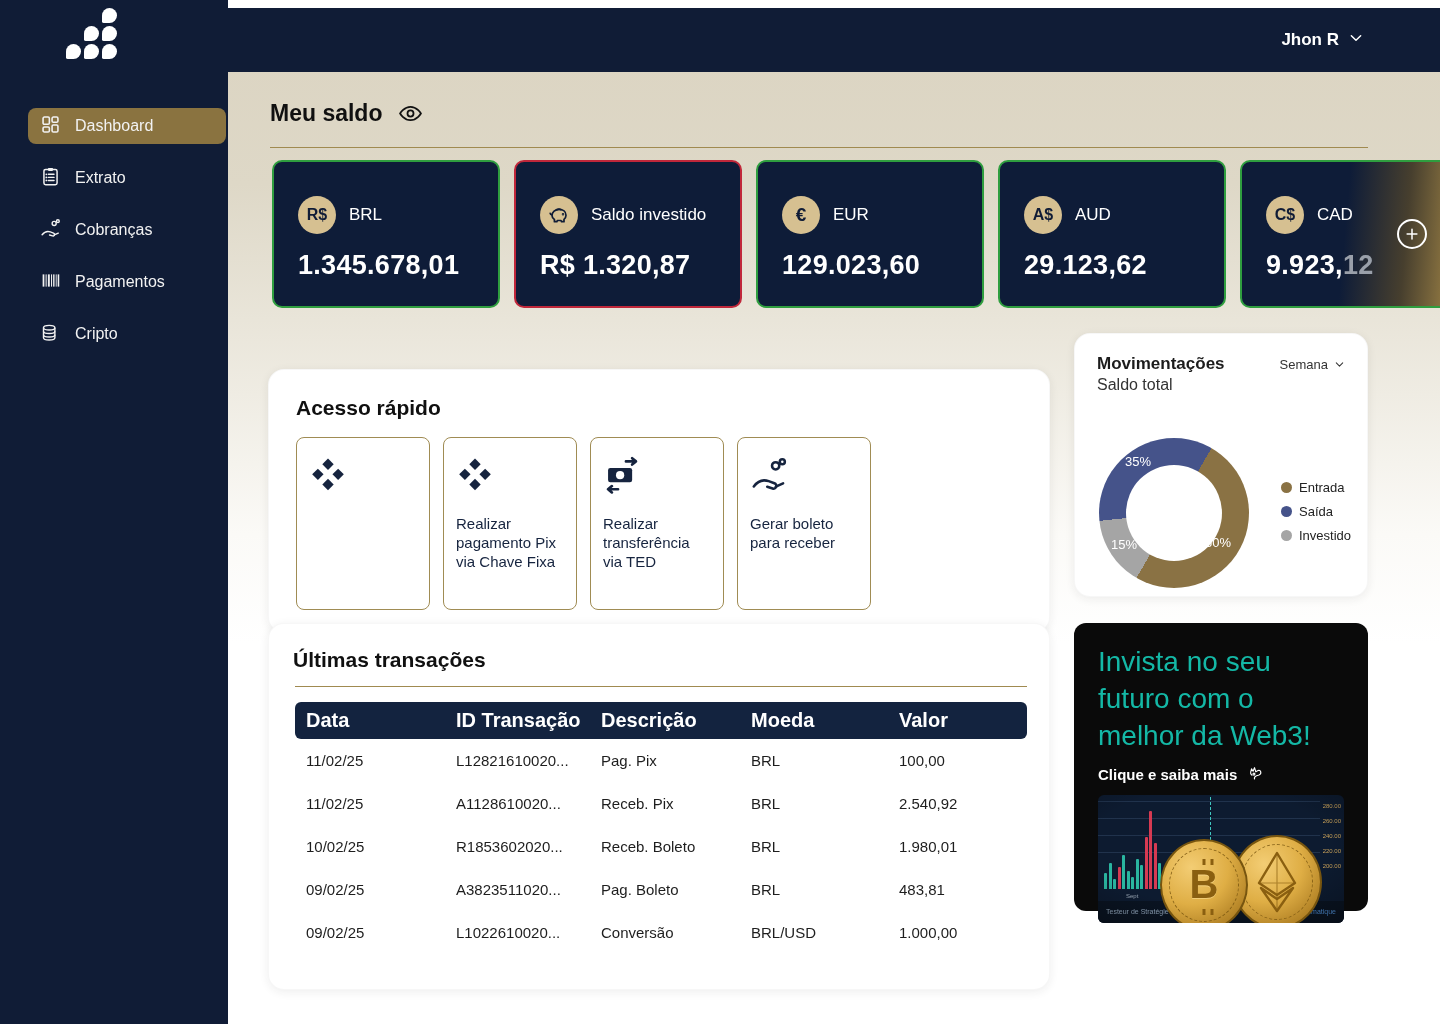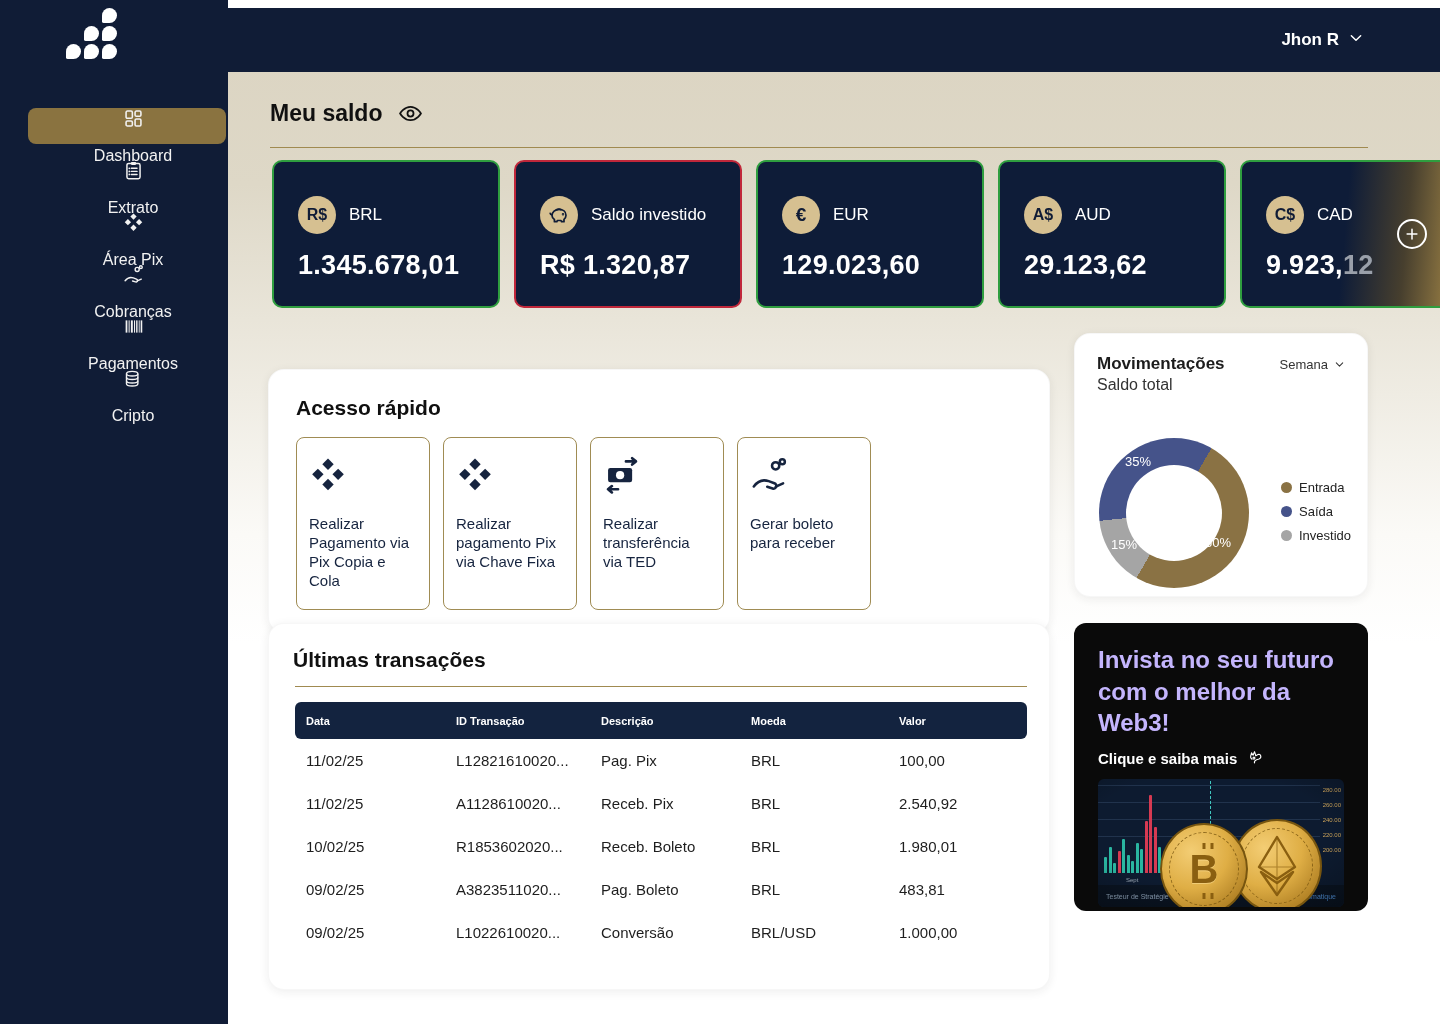--- a/index.html
+++ b/index.html
@@ -9,21 +9,21 @@
   
   .topbar { position:absolute; left:0; top:8px; width:1440px; height:64px; background:#101c36; z-index:5; }
   .sidebar { position:absolute; left:0; top:0; width:228px; height:1024px; background:#101c36; z-index:6; }
   .logo { position:absolute; left:66px; top:8px; display:flex; align-items:flex-end; gap:3px; }
   .logo .col { display:flex; flex-direction:column; gap:3px; }
   .petal { width:15px; height:15px; background:#fff; border-radius:8px 8px 8px 2px; }
   .user-menu { position:absolute; right:76px; top:0; height:64px; display:flex; align-items:center; gap:9px;
     color:#fff; font-size:17px; font-weight:700; cursor:pointer; z-index:7;}
   .nav { position:absolute; left:0; top:108px; width:228px; display:flex; flex-direction:column; gap:16px; }
   .nav-item { display:flex; align-items:center; gap:14px; height:36px; margin:0 2px 0 28px;
-    padding-left:12px; border-radius:8px; color:#f2f2f2; font-size:16px; cursor:pointer;flex-direction:column; }
+    padding-left:12px; border-radius:8px; color:#f2f2f2; font-size:16px; cursor:pointer; }
   .nav-item.active { background:#8a7340; font-weight:400; }
   .nav-item svg { flex:0 0 auto; }
 
   
   .main { position:absolute; left:228px; top:64px; width:1212px; height:960px;
     background:linear-gradient(180deg,#dcd5c3 0px,#ded8c7 120px,#efece3 330px,#fbfaf7 470px,#ffffff 580px); }
 
   .balance-head { position:absolute; left:42px; top:36px; display:flex; align-items:center; gap:16px; }
   .balance-title { font-size:23px; font-weight:700; color:#101010; }
   .divider { position:absolute; left:42px; right:72px; top:83px; height:0; border-top:1.5px solid #a08a50; }
@@ -70,27 +70,27 @@
   .pct-15 { left:12px; top:99px; }
   .legend { position:absolute; left:206px; top:146px; display:flex; flex-direction:column; gap:9px; }
   .legend-item { display:flex; align-items:center; gap:7px; font-size:13px; color:#222; }
   .legend-dot { width:11px; height:11px; border-radius:50%; }
 
   
   .transactions { left:40px; top:559px; width:782px; height:367px; padding:24px 24px; }
   .tx-divider { margin-top:14px; border-top:1.5px solid #a08a50; width:732px; margin-left:2px; }
   .tx-grid { display:grid; grid-template-columns:150px 145px 150px 148px 1fr; align-items:center; padding-left:11px; }
   .tx-header { width:732px; margin:15px 0 0 2px; height:37px; background:#13233f; color:#fff;
-    border-radius:6px; font-size:11px; font-weight:700; }
+    border-radius:6px; font-size:20px; font-weight:700; }
   .tx-row { width:732px; margin-left:2px; height:43px; font-size:15px; color:#1e1e1e; }
 
   
   .promo { position:absolute; left:846px; top:559px; width:294px; height:288px; background:#0a0a0a;
     border-radius:12px; padding:21px 24px; cursor:pointer; }
-  .promo-heading { color:#c4b5fd; font-size:24px; font-weight:700; line-height:1.32; width:240px; }
+  .promo-heading { color:#14b8a6; font-size:28px; font-weight:400; line-height:1.32; width:240px; }
   .promo-cta { margin-top:11px; display:flex; align-items:center; gap:10px; color:#fff; font-size:15px; font-weight:700; }
   .promo-img { position:relative; margin-top:12px; width:246px; height:128px; border-radius:6px;
     background:#0d1b30; overflow:hidden; }
   .promo-img::after { content:""; position:absolute; inset:0;
     background:radial-gradient(120% 110% at 45% 40%, rgba(0,0,0,0) 40%, rgba(0,0,0,.62) 100%); }
   .pbars { position:absolute; left:6px; bottom:34px; width:210px; height:80px;
     display:flex; align-items:flex-end; gap:1.5px; }
   .pbars div { width:3px; border-radius:1px 1px 0 0; }
   .pgrid { position:absolute; left:0; top:6px; width:222px; height:68px;
     background:repeating-linear-gradient(180deg, rgba(90,120,160,.25) 0 1px, transparent 1px 17px); }
@@ -218,26 +218,20 @@
       <span>Dashboard</span>
     </div>
     <div class="nav-item">
       <span><svg width="21" height="21" viewBox="0 0 24 24">
             <use href="#i-clipboard"></use>
           </svg></span>
       <span>Extrato</span>
     </div>
     <div class="nav-item">
       <span><svg width="21" height="21" viewBox="0 0 24 24">
-            <use href="#i-pix"></use>
-          </svg></span>
-      <span>Área Pix</span>
-    </div>
-    <div class="nav-item">
-      <span><svg width="21" height="21" viewBox="0 0 24 24">
             <use href="#i-handcoin"></use>
           </svg></span>
       <span>Cobranças</span>
     </div>
     <div class="nav-item">
       <span><svg width="21" height="21" viewBox="0 0 24 24">
             <use href="#i-barcode"></use>
           </svg></span>
       <span>Pagamentos</span>
     </div>
@@ -309,21 +303,20 @@
       </svg>
   </div>
 
   <section class="panel quick">
     <h2 class="panel-title">Acesso rápido</h2>
     <div class="tiles">
       <div class="tile">
         <span style="color:#16243f"><svg width="38" height="38" viewBox="0 0 24 24">
               <use href="#i-pix"></use>
             </svg></span>
-        <div class="tile-label">Realizar Pagamento via Pix Copia e Cola</div>
       </div>
       <div class="tile">
         <span style="color:#16243f"><svg width="38" height="38" viewBox="0 0 24 24">
               <use href="#i-pix"></use>
             </svg></span>
         <div class="tile-label">Realizar pagamento Pix via Chave Fixa</div>
       </div>
       <div class="tile">
         <span style="color:#16243f"><svg width="38" height="38" viewBox="0 0 24 24">
               <use href="#i-transfer"></use>

